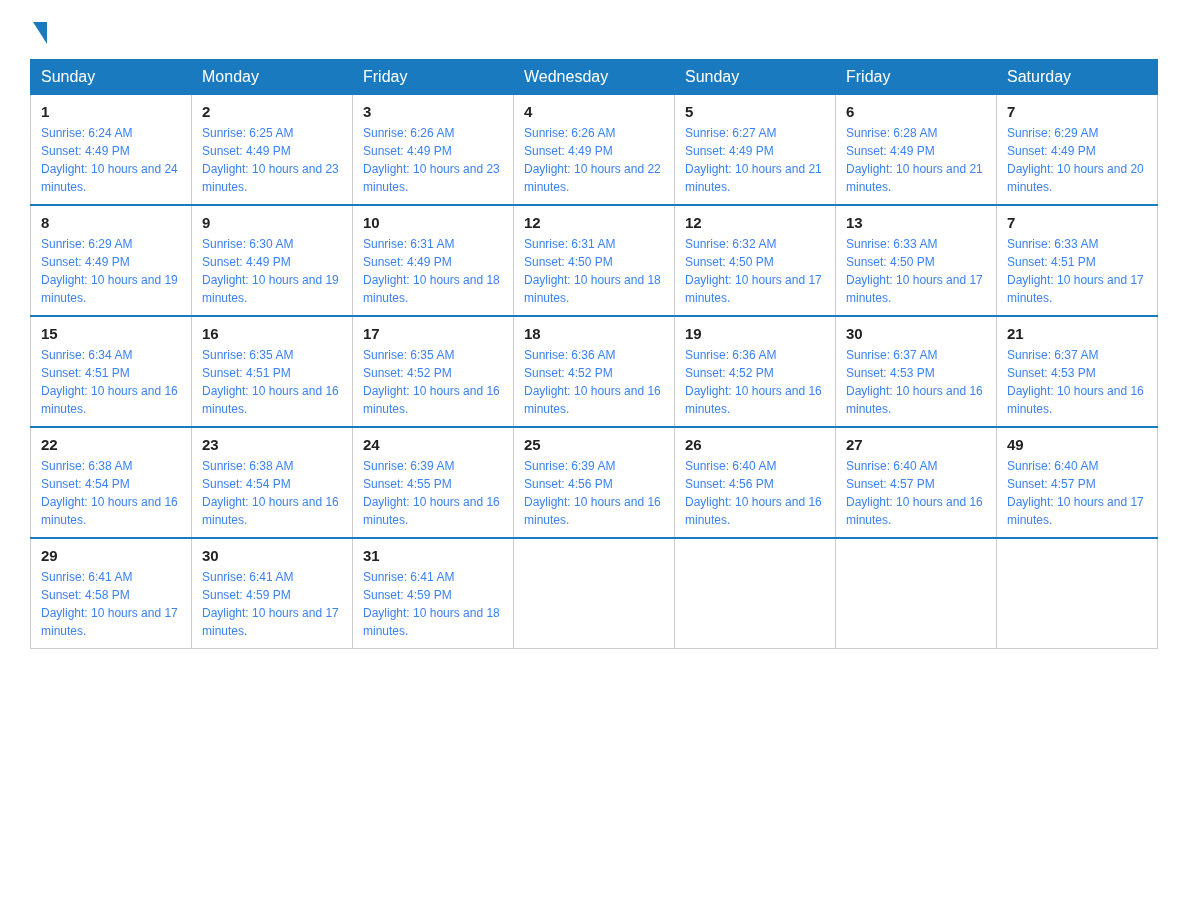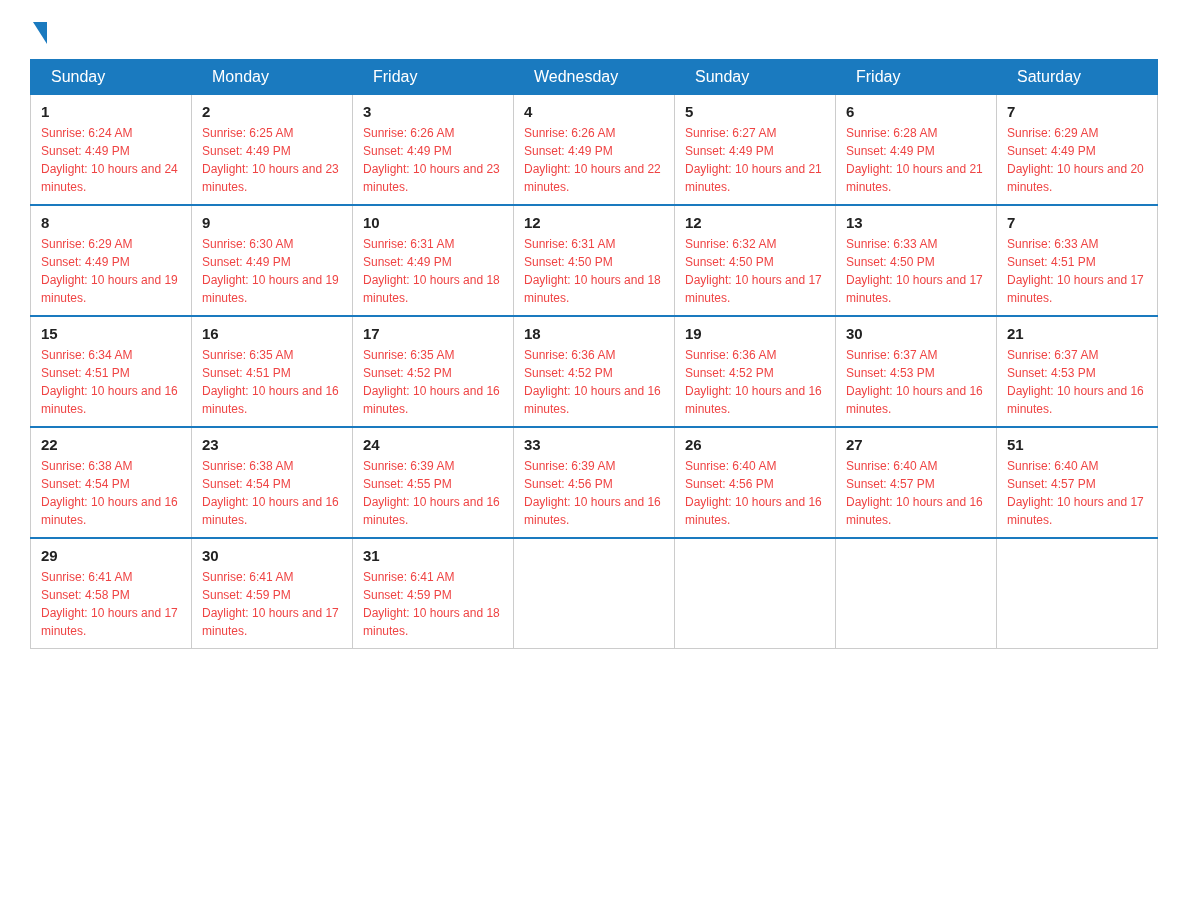--- a/index.html
+++ b/index.html
@@ -59,42 +59,42 @@
     }
     .calendar {
       width: 100%;
       border-collapse: collapse;
       margin-top: 15px;
     }
     .calendar th {
       background-color: #1a7abf;
       color: #fff;
       text-align: left;
-      padding: 8px 20px;
+      padding: 8px 10px;
       font-size: 16px;
       font-weight: normal;
       border: 1px solid #1a7abf;
     }
     .calendar td {
       vertical-align: top;
       padding: 8px 10px;
       border: 1px solid #ccc;
       width: 14.28%;
       min-height: 110px;
       height: 110px;
     }
     .day-number {
       font-size: 15px;
       font-weight: bold;
       color: #222;
       margin-bottom: 4px;
     }
     .day-info {
       font-size: 12px;
-      color: #ef4444;
+      color: #3b82f6;
       line-height: 1.5;
     }
     .empty-cell {
       background: #fff;
     }
     tr td {
       border-top: 2px solid #1a7abf;
     }
     tr td + td {
       border-top: 2px solid #1a7abf;
@@ -232,33 +232,33 @@
         </td>
         <td>
           <div class="day-number">23</div>
           <div class="day-info">Sunrise: 6:38 AM<br>Sunset: 4:54 PM<br>Daylight: 10 hours and 16 minutes.</div>
         </td>
         <td>
           <div class="day-number">24</div>
           <div class="day-info">Sunrise: 6:39 AM<br>Sunset: 4:55 PM<br>Daylight: 10 hours and 16 minutes.</div>
         </td>
         <td>
-          <div class="day-number">33</div>
+          <div class="day-number">25</div>
           <div class="day-info">Sunrise: 6:39 AM<br>Sunset: 4:56 PM<br>Daylight: 10 hours and 16 minutes.</div>
         </td>
         <td>
           <div class="day-number">26</div>
           <div class="day-info">Sunrise: 6:40 AM<br>Sunset: 4:56 PM<br>Daylight: 10 hours and 16 minutes.</div>
         </td>
         <td>
           <div class="day-number">27</div>
           <div class="day-info">Sunrise: 6:40 AM<br>Sunset: 4:57 PM<br>Daylight: 10 hours and 16 minutes.</div>
         </td>
         <td>
-          <div class="day-number">51</div>
+          <div class="day-number">49</div>
           <div class="day-info">Sunrise: 6:40 AM<br>Sunset: 4:57 PM<br>Daylight: 10 hours and 17 minutes.</div>
         </td>
       </tr>
       <tr>
         <td>
           <div class="day-number">29</div>
           <div class="day-info">Sunrise: 6:41 AM<br>Sunset: 4:58 PM<br>Daylight: 10 hours and 17 minutes.</div>
         </td>
         <td>
           <div class="day-number">30</div>

